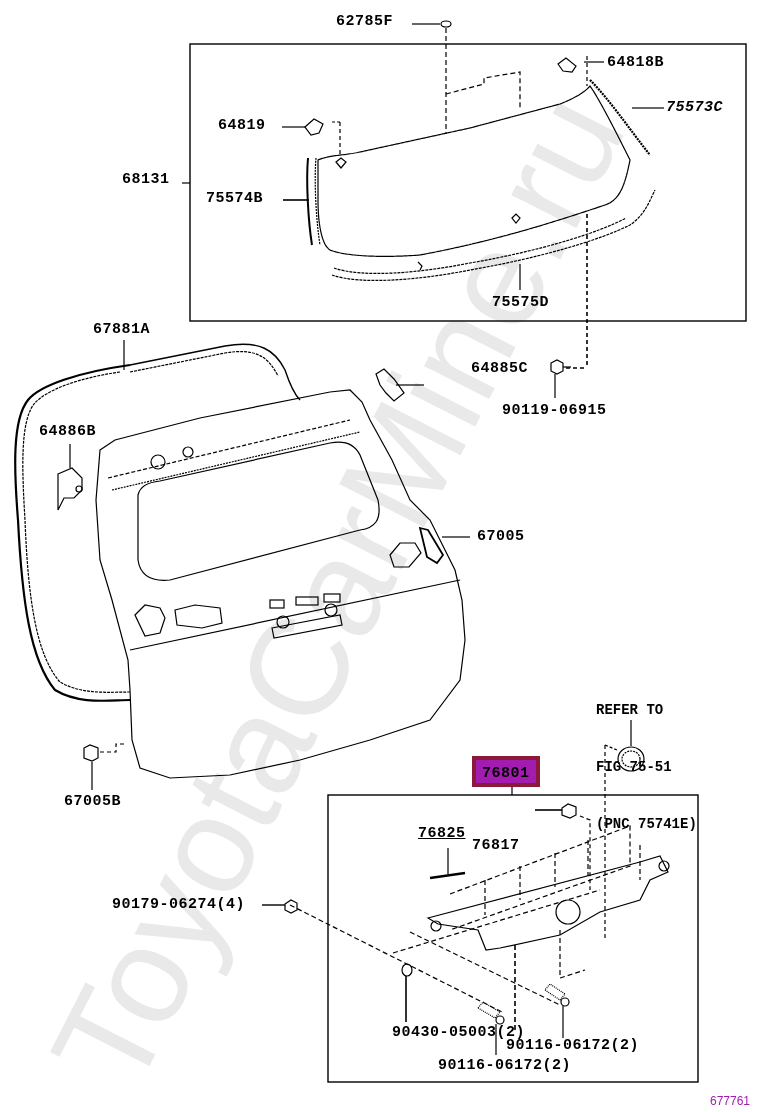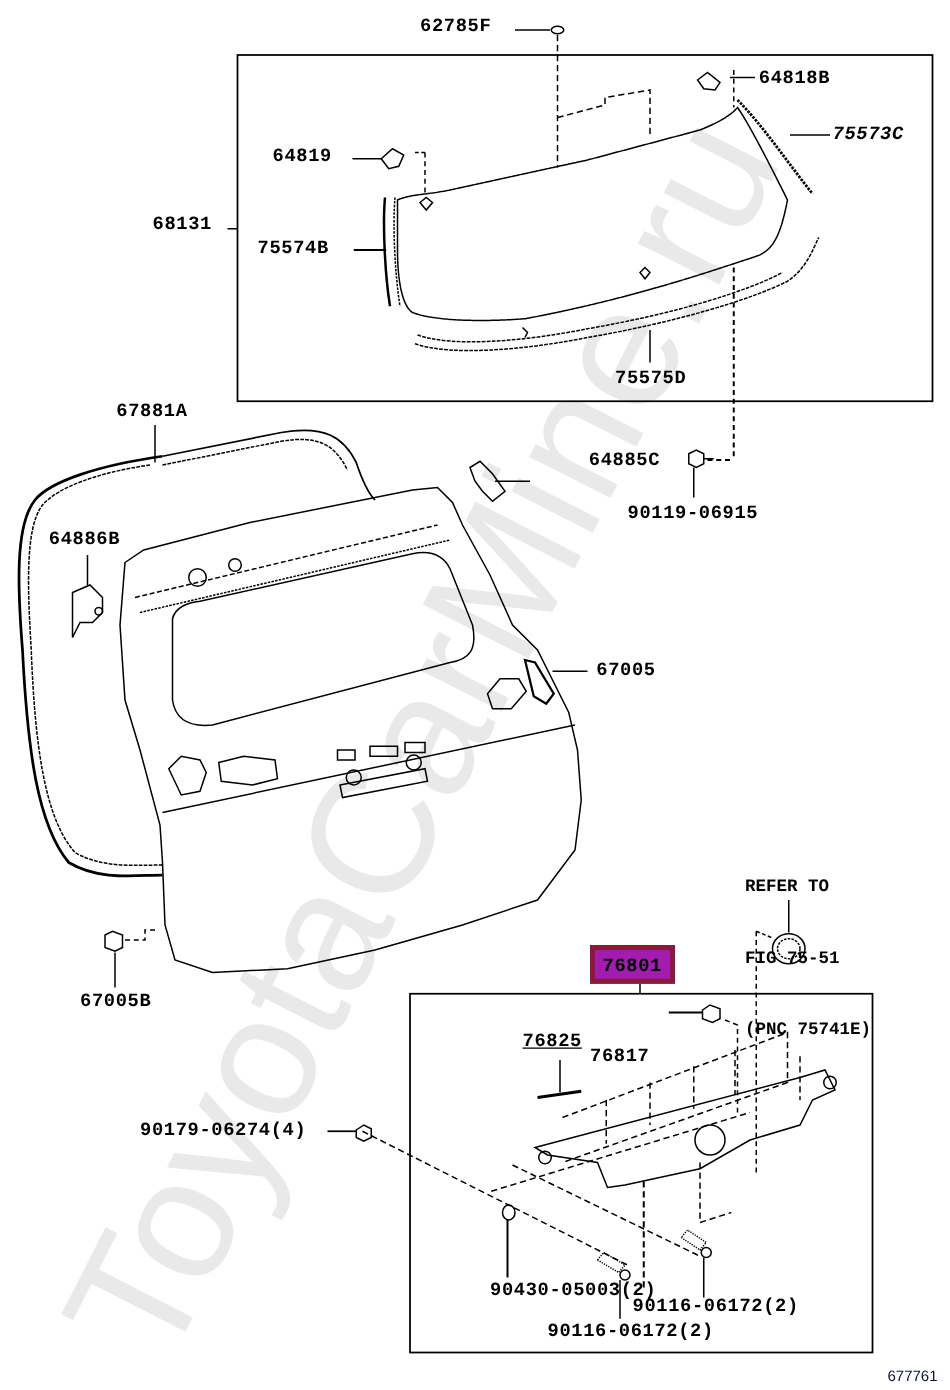--- a/index.html
+++ b/index.html
@@ -8,21 +8,21 @@
   .canvas { position:absolute; left:0; top:0; width:760px; height:1112px; }
   svg.art { position:absolute; left:0; top:0; }
   .lbl { position:absolute; font-family:"Liberation Mono", "DejaVu Sans Mono", monospace;
          font-weight:bold; font-size:15px; letter-spacing:0.5px; white-space:nowrap; line-height:1;
          cursor:pointer; }
   .lbl.sm { font-size:15px; font-weight:bold; }
   .note { position:absolute; font-family:"Liberation Mono", "DejaVu Sans Mono", monospace;
           font-size:14px; font-weight:bold; line-height:19px; white-space:pre; }
   .hl { position:absolute; border:4px solid #8b1a3a; padding:2px 6px; background:#a21caf; }
   .figno { position:absolute; right:10px; bottom:4px; font-family:"Liberation Sans", sans-serif;
-           font-size:12px; color:#0f172a; }
+           font-size:12px; color:#a21caf; }
   .wm { position:absolute; left:20px; top:1040px; transform-origin:0 0; transform:rotate(-63deg);
         font-family:"Liberation Sans", sans-serif; font-size:138px; color:#e9e9e9; white-space:nowrap;
         pointer-events:none; }
 </style>
 </head>
 <body>
 
 <div class="canvas">
 
   <div class="wm">ToyotaCarMine.ru</div>

